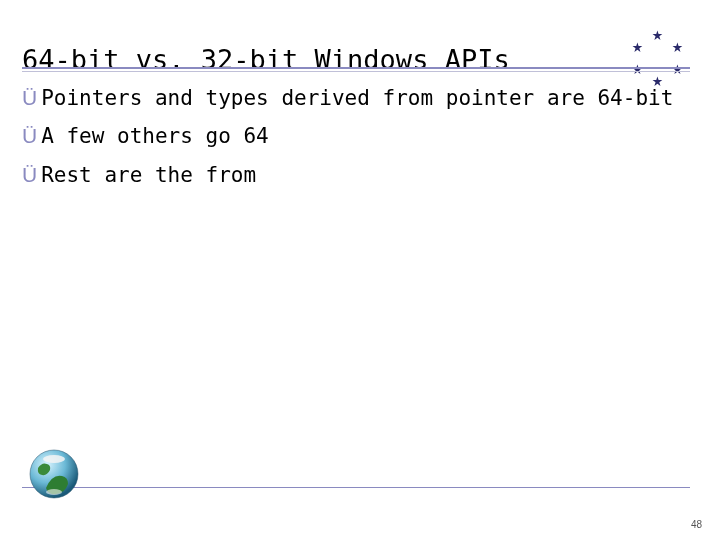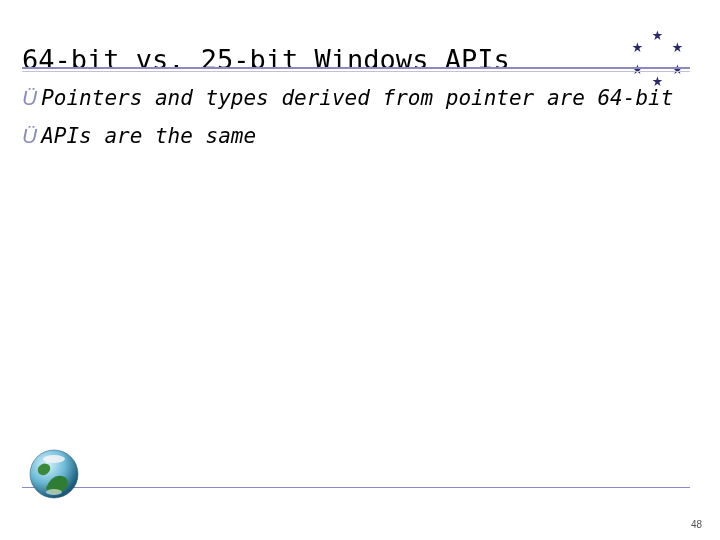--- a/index.html
+++ b/index.html
@@ -59,21 +59,20 @@
     font-size: 18px;
     color: #2a2a6a;
     line-height: 1;
   }
   .content {
     position: absolute;
     top: 82px;
     left: 22px;
     right: 30px;
     font-family: "SimSun", "SimHei", monospace;
-    font-style: italic;
   }
   .b1 {
     font-size: 21px;
     color: #000000;
     margin: 2px 0 10px 0;
     text-indent: -22px;
     padding-left: 22px;
     line-height: 1.35;
   }
   .b1 .arrow {
@@ -116,43 +115,46 @@
     font-family: Arial, sans-serif;
     margin-left: 38px;
   }
 </style>
 </head>
 <body>
 
 <div class="slide">
 
   <div class="title-row">
-    <div class="title">64-bit vs. 25-bit Windows APIs</div>
+    <div class="title">64-bit vs. 32-bit Windows APIs</div>
     <div class="star-badge">
       <span class="star" style="left:24px; top:-2px;">★</span>
       <span class="star" style="left:44px; top:10px;">★</span>
       <span class="star" style="left:44px; top:32px;">★</span>
       <span class="star" style="left:24px; top:44px;">★</span>
       <span class="star" style="left:4px;  top:32px;">★</span>
       <span class="star" style="left:4px;  top:10px;">★</span>
     </div>
   </div>
 
   <div class="rule"></div>
 
   <div class="content">
 
     <div class="b1">
       <span class="arrow">Ü</span><span>Pointers and types derived from pointer are 64-bit</span>
     </div>
 
+    <div class="b1">
+      <span class="arrow">Ü</span><span>A few others go 64</span>
+    </div>
 
 
     <div class="b1">
-      <span class="arrow">Ü</span><span>APIs are the same</span>
+      <span class="arrow">Ü</span><span>Rest are the from</span>
     </div>
 
 
   </div>
 
   <div class="footer-rule"></div>
 
   <div class="globe">
     <svg viewBox="0 0 52 52" width="52" height="52">
       <defs>

